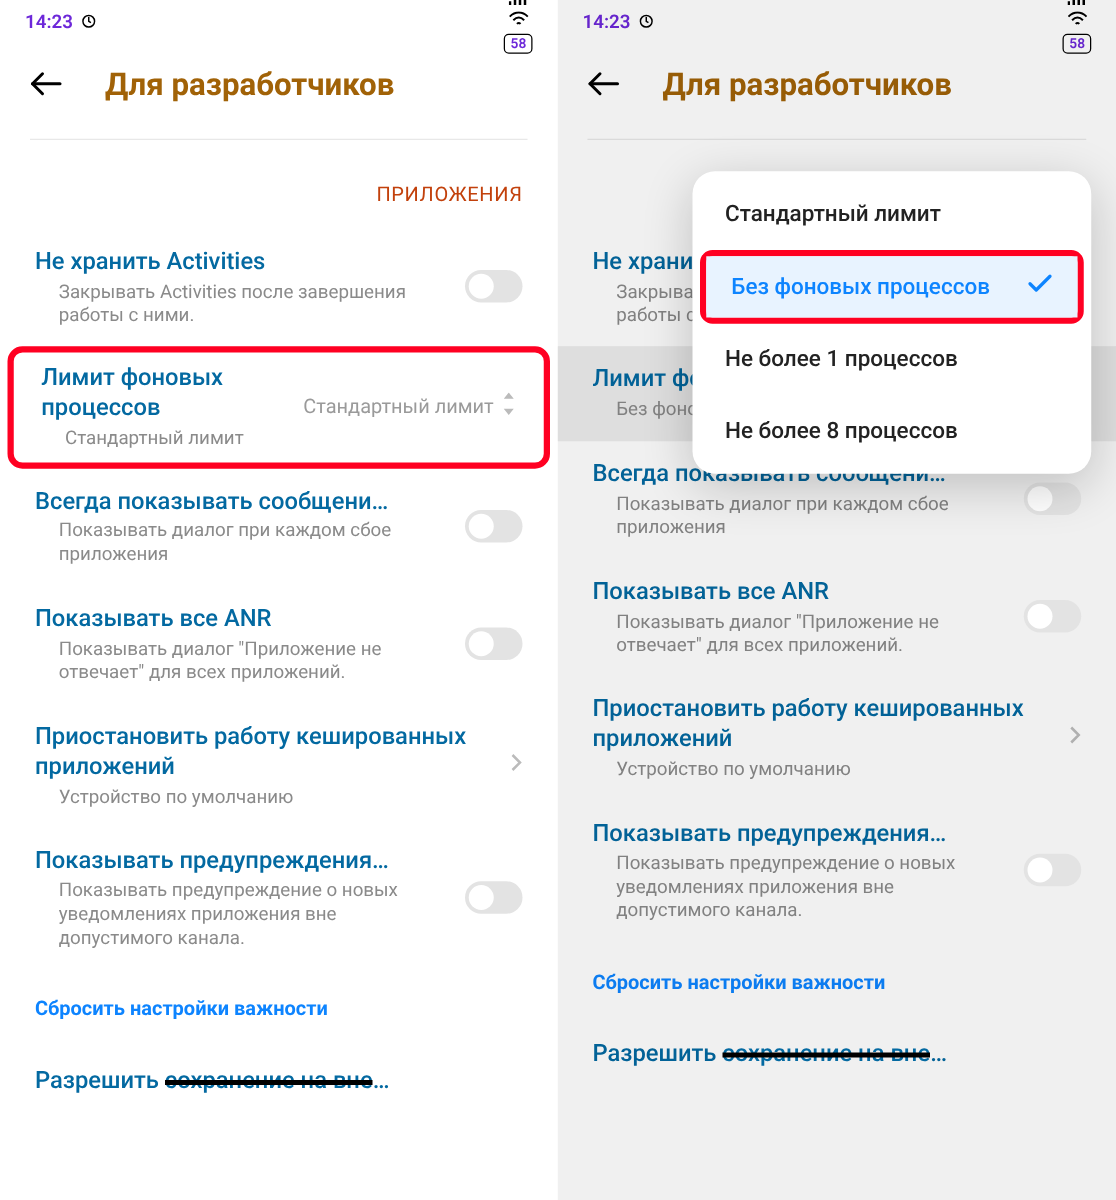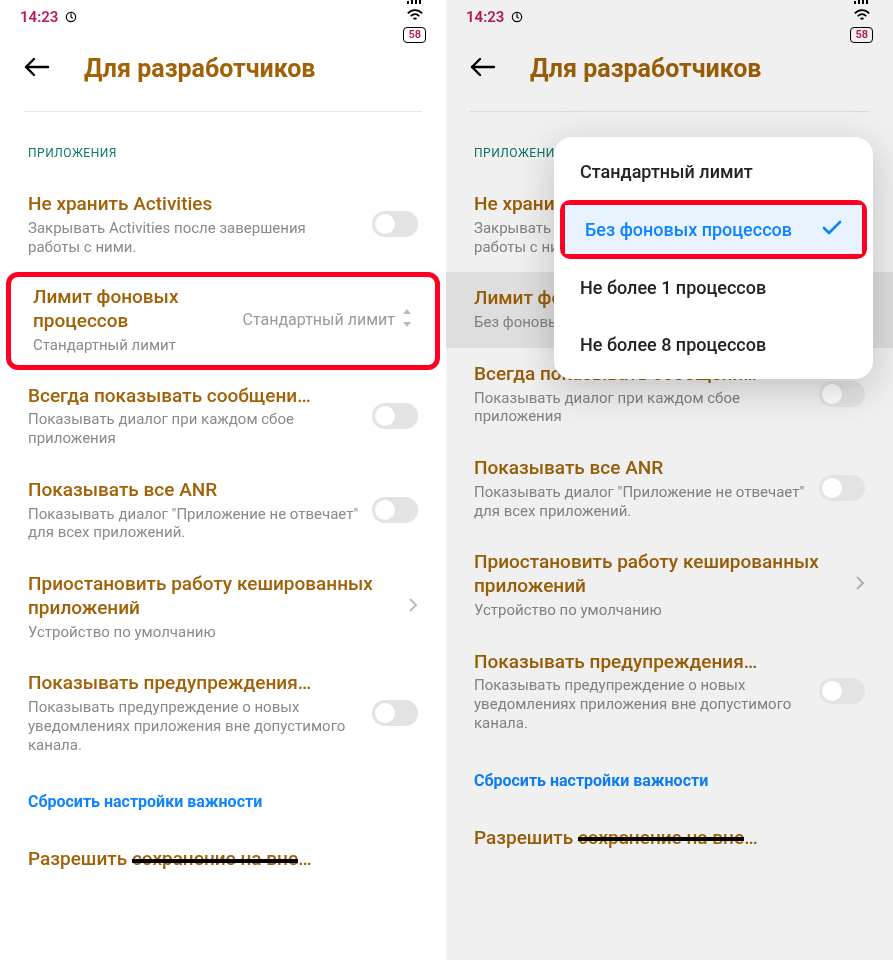--- a/index.html
+++ b/index.html
@@ -21,21 +21,21 @@
   }
   .phone + .phone { width: 447px; }
   .status-bar {
     height: 34px;
     display: flex;
     align-items: center;
     justify-content: space-between;
     padding: 0 20px;
     font-size: 15px;
     font-weight: 600;
-    color: #be185d;
+    color: #6d28d9;
   }
   .status-left { display: flex; align-items: center; gap: 6px; }
   .status-right { display: flex; align-items: center; gap: 5px; flex-direction: column; }
   .sicon { display: inline-flex; align-items: center; }
   .header {
     display: flex;
     align-items: center;
     padding: 20px 24px 18px 24px;
     gap: 34px;
   }
@@ -43,44 +43,46 @@
     font-size: 25px;
     font-weight: 700;
     color: #a16207;
   }
   .divider {
     height: 1px;
     background: #e8e8e8;
     margin: 10px 24px 0 24px;
   }
   .section-label {
-    font-size: 12px;
-    color: #0f766e;
+    font-size: 16px;
+    color: #c2410c;
     letter-spacing: 0.5px;
     padding: 34px 28px 18px 28px;
+    text-align: right;
   }
   .item {
     padding: 14px 28px 16px 28px;
     display: flex;
     align-items: center;
     justify-content: space-between;
     gap: 12px;
   }
   .item-text { flex: 1; min-width: 0; }
   .item-title {
     font-size: 19px;
     font-weight: 500;
-    color: #a16207;
+    color: #0369a1;
     line-height: 1.25;
     margin-bottom: 3px;
   }
   .item-sub {
     font-size: 15px;
     color: #8a8a8a;
     line-height: 1.25;
+    margin-left: 19px;
   }
   .item-value {
     font-size: 16px;
     color: #9a9a9a;
     text-align: right;
     line-height: 1.1;
   }
   .toggle {
     width: 46px; height: 26px;
     background: #e3e3e3;

